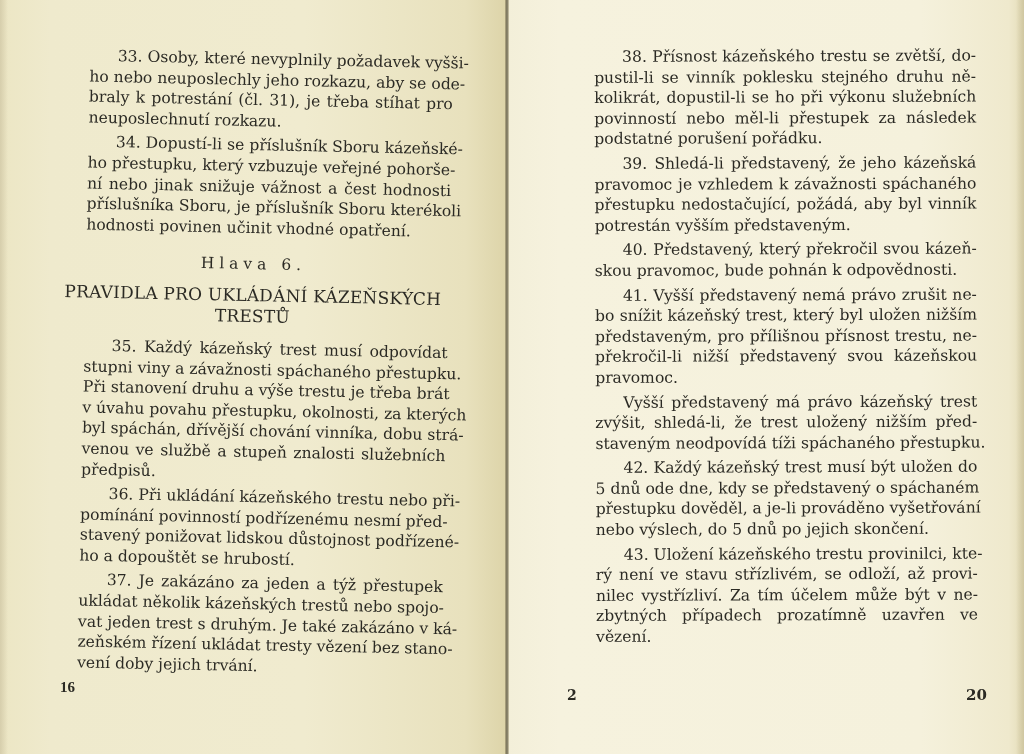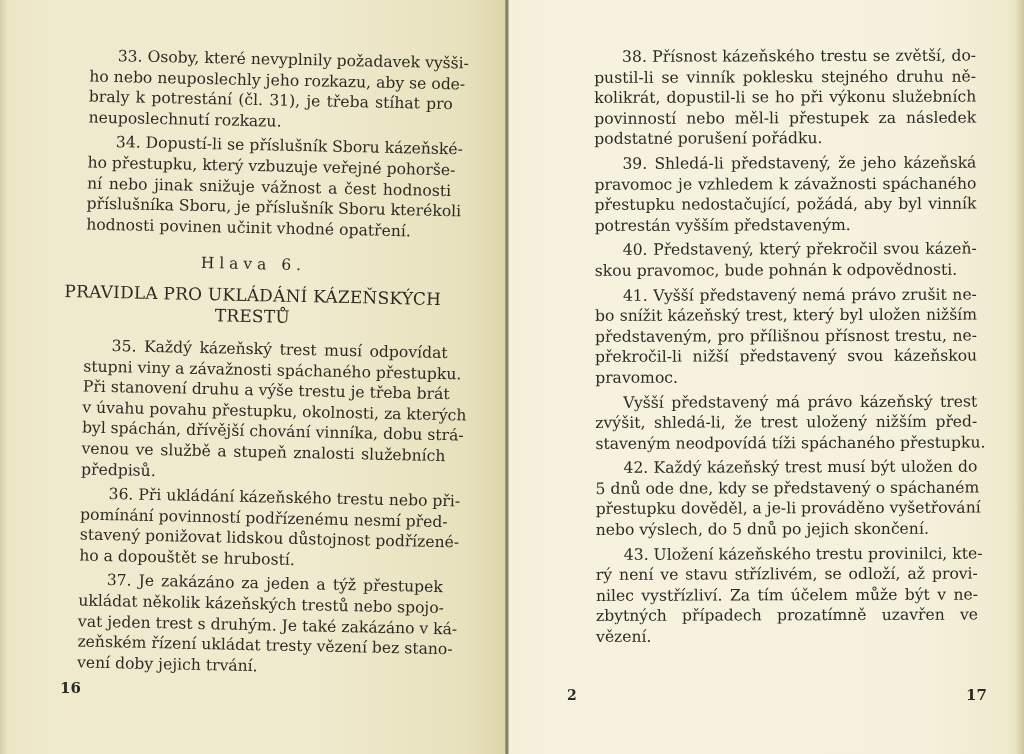--- a/index.html
+++ b/index.html
@@ -48,21 +48,21 @@
     }
     .chapter-title {
       text-align: center; font-size: 17px; line-height: 21px;
       margin: 0 0 12px 0; letter-spacing: 0.2px;
     }
     .line { display: block; white-space: nowrap; text-align: justify; text-align-last: justify; }
     .line.last { text-align-last: left; }
     .folio {
       position: absolute; font-weight: bold; font-size: 15px;
     }
-    .folio-left { left: 60px; top: 679px; }
+    .folio-left { left: 60px; top: 679px; font-family: Liberation Serif, serif; }
     .folio-sig { left: 567px; top: 687px; font-weight: bold; font-size: 14px; }
     .folio-right { left: 966px; top: 686px; }
   </style>
 </head>
 <body>
 
 <div class="spread">
   <div class="page page-left"></div>
   <div class="page page-right"></div>
   <div class="spine"></div>
@@ -155,14 +155,14 @@
     <p class="para">
       <span class="line" style="padding-left:28px">43. Uložení kázeňského trestu provinilci, kte-</span>
       <span class="line">rý není ve stavu střízlivém, se odloží, až provi-</span>
       <span class="line">nilec vystřízliví. Za tím účelem může být v ne-</span>
       <span class="line">zbytných případech prozatímně uzavřen ve</span>
       <span class="line last">vězení.</span>
     </p>
   </div>
 
   <div class="folio folio-sig">2</div>
-  <div class="folio folio-right">17</div>
+  <div class="folio folio-right">20</div>
 </div>
 
 </body></html>

